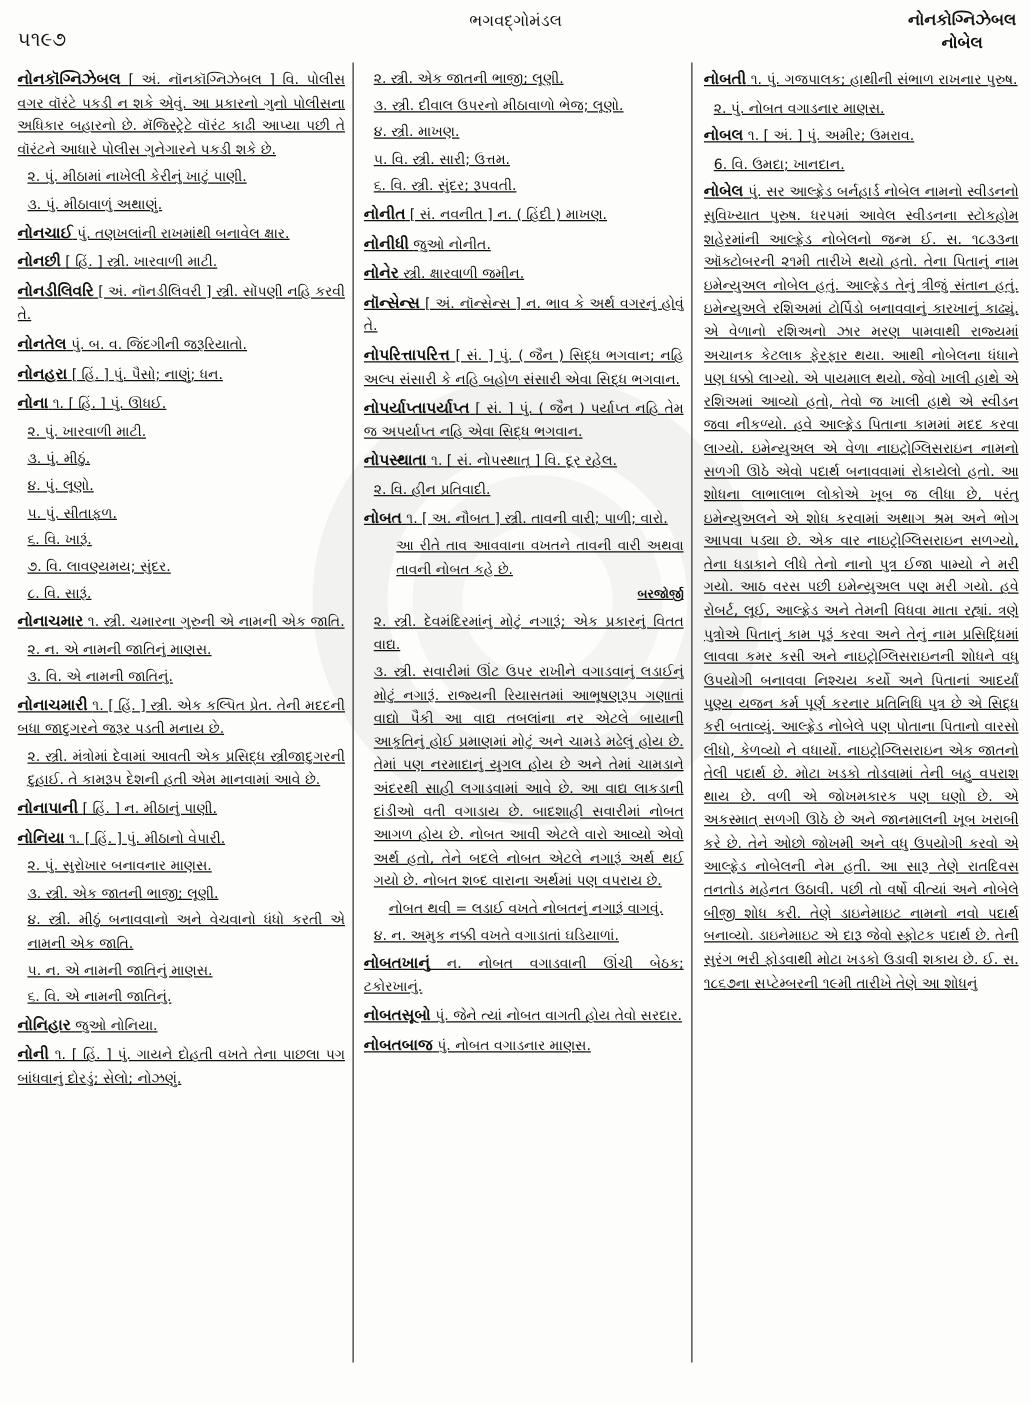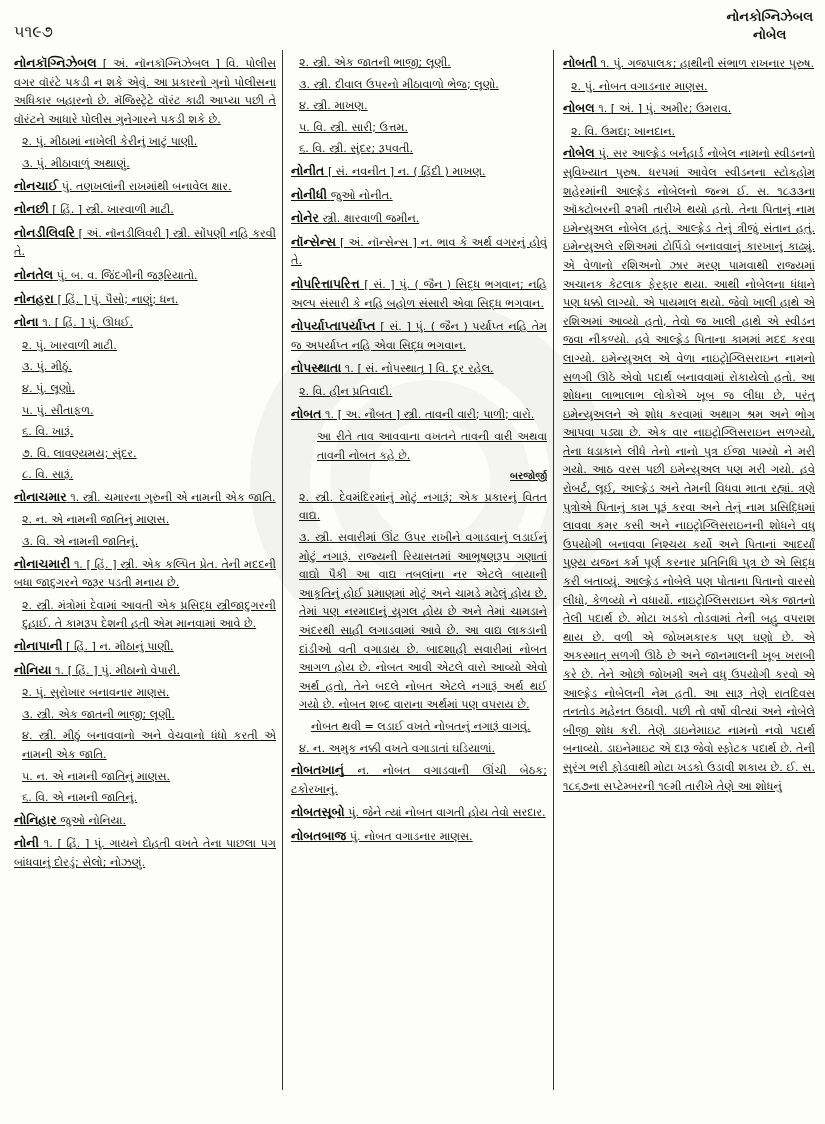--- a/index.html
+++ b/index.html
@@ -42,20 +42,21 @@
   .idiom { padding-left:20px; margin:0 0 3px 0; text-align:justify; }
 </style>
 </head>
 <body>
 
 <div class="watermark"></div>
 <div class="watermark2"></div>
 
 <div class="header">
   <div class="hdr-page">૫૧૯૭</div>
+  <div class="hdr-title">ભગવદ્ગોમંડલ</div>
   <div class="hdr-guide">
     <div>નોનકોગ્નિઝેબલ</div>
     <div>નોબેલ</div>
   </div>
 </div>
 
 <div class="divider div1"></div>
 <div class="divider div2"></div>
 
 <div class="col col1">
@@ -127,16 +128,16 @@
   <div class="entry"><span class="hw">નોબતખાનું</span> <span>ન. નોબત વગાડવાની ઊંચી બેઠક; ટકોરખાનું.</span></div>
   <div class="entry"><span class="hw">નોબતસૂબો</span> <span>પું. જેને ત્યાં નોબત વાગતી હોય તેવો સરદાર.</span></div>
   <div class="entry"><span class="hw">નોબતબાજ</span> <span>પું. નોબત વગાડનાર માણસ.</span></div>
 </div>
 
 <div class="col col3">
   <div class="entry"><span class="hw">નોબતી</span> <span>૧. પું. ગજપાલક; હાથીની સંભાળ રાખનાર પુરુષ.</span></div>
   <div class="sense">૨. પું. નોબત વગાડનાર માણસ.</div>
 
   <div class="entry"><span class="hw">નોબલ</span> <span>૧. [ અં. ] પું. અમીર; ઉમરાવ.</span></div>
-  <div class="sense">૨. વિ. ઉમદા; ખાનદાન.</div>
+  <div class="sense">6. વિ. ઉમદા; ખાનદાન.</div>
 
   <div class="entry"><span class="hw">નોબેલ</span> <span>પું. સર આલ્ફ્રેડ બર્નહાર્ડ નોબેલ નામનો સ્વીડનનો સુવિખ્યાત પુરુષ. ધરપમાં આવેલ સ્વીડનના સ્ટોકહોમ શહેરમાંની આલ્ફ્રેડ નોબેલનો જન્મ ઈ. સ. ૧૮૩૩ના ઑક્ટોબરની ૨૧મી તારીખે થયો હતો. તેના પિતાનું નામ ઇમેન્યુઅલ નોબેલ હતું. આલ્ફ્રેડ તેનું ત્રીજું સંતાન હતું. ઇમેન્યુઅલે રશિઅમાં ટોર્પિડો બનાવવાનું કારખાનું કાઢ્યું. એ વેળાનો રશિઅનો ઝાર મરણ પામવાથી રાજ્યમાં અચાનક કેટલાક ફેરફાર થયા. આથી નોબેલના ધંધાને પણ ધક્કો લાગ્યો. એ પાયમાલ થયો. જેવો ખાલી હાથે એ રશિઅમાં આવ્યો હતો, તેવો જ ખાલી હાથે એ સ્વીડન જવા નીકળ્યો. હવે આલ્ફ્રેડ પિતાના કામમાં મદદ કરવા લાગ્યો. ઇમેન્યુઅલ એ વેળા નાઇટ્રોગ્લિસરાઇન નામનો સળગી ઊઠે એવો પદાર્થ બનાવવામાં રોકાયેલો હતો. આ શોધના લાભાલાભ લોકોએ ખૂબ જ લીધા છે, પરંતુ ઇમેન્યુઅલને એ શોધ કરવામાં અથાગ શ્રમ અને ભોગ આપવા પડ્યા છે. એક વાર નાઇટ્રોગ્લિસરાઇન સળગ્યો, તેના ધડાકાને લીધે તેનો નાનો પુત્ર ઈજા પામ્યો ને મરી ગયો. આઠ વરસ પછી ઇમેન્યુઅલ પણ મરી ગયો. હવે રોબર્ટ, લૂઈ, આલ્ફ્રેડ અને તેમની વિધવા માતા રહ્યાં. ત્રણે પુત્રોએ પિતાનું કામ પૂરૂં કરવા અને તેનું નામ પ્રસિદ્ધિમાં લાવવા કમર કસી અને નાઇટ્રોગ્લિસરાઇનની શોધને વધુ ઉપયોગી બનાવવા નિશ્ચય કર્યો અને પિતાનાં આદર્યાં પુણ્ય યજન કર્મ પૂર્ણ કરનાર પ્રતિનિધિ પુત્ર છે એ સિદ્ધ કરી બતાવ્યું. આલ્ફ્રેડ નોબેલે પણ પોતાના પિતાનો વારસો લીધો, કેળવ્યો ને વધાર્યો. નાઇટ્રોગ્લિસરાઇન એક જાતનો તેલી પદાર્થ છે. મોટા ખડકો તોડવામાં તેની બહુ વપરાશ થાય છે. વળી એ જોખમકારક પણ ઘણો છે. એ અકસ્માત્ સળગી ઊઠે છે અને જાનમાલની ખૂબ ખરાબી કરે છે. તેને ઓછો જોખમી અને વધુ ઉપયોગી કરવો એ આલ્ફ્રેડ નોબેલની નેમ હતી. આ સારૂ તેણે રાતદિવસ તનતોડ મહેનત ઉઠાવી. પછી તો વર્ષો વીત્યાં અને નોબેલે બીજી શોધ કરી. તેણે ડાઇનેમાઇટ નામનો નવો પદાર્થ બનાવ્યો. ડાઇનેમાઇટ એ દારૂ જેવો સ્ફોટક પદાર્થ છે. તેની સુરંગ ભરી ફોડવાથી મોટા ખડકો ઉડાવી શકાય છે. ઈ. સ. ૧૮૬૭ના સપ્ટેમ્બરની ૧૯મી તારીખે તેણે આ શોધનું</span></div>
 </div>
 
 </body></html>

